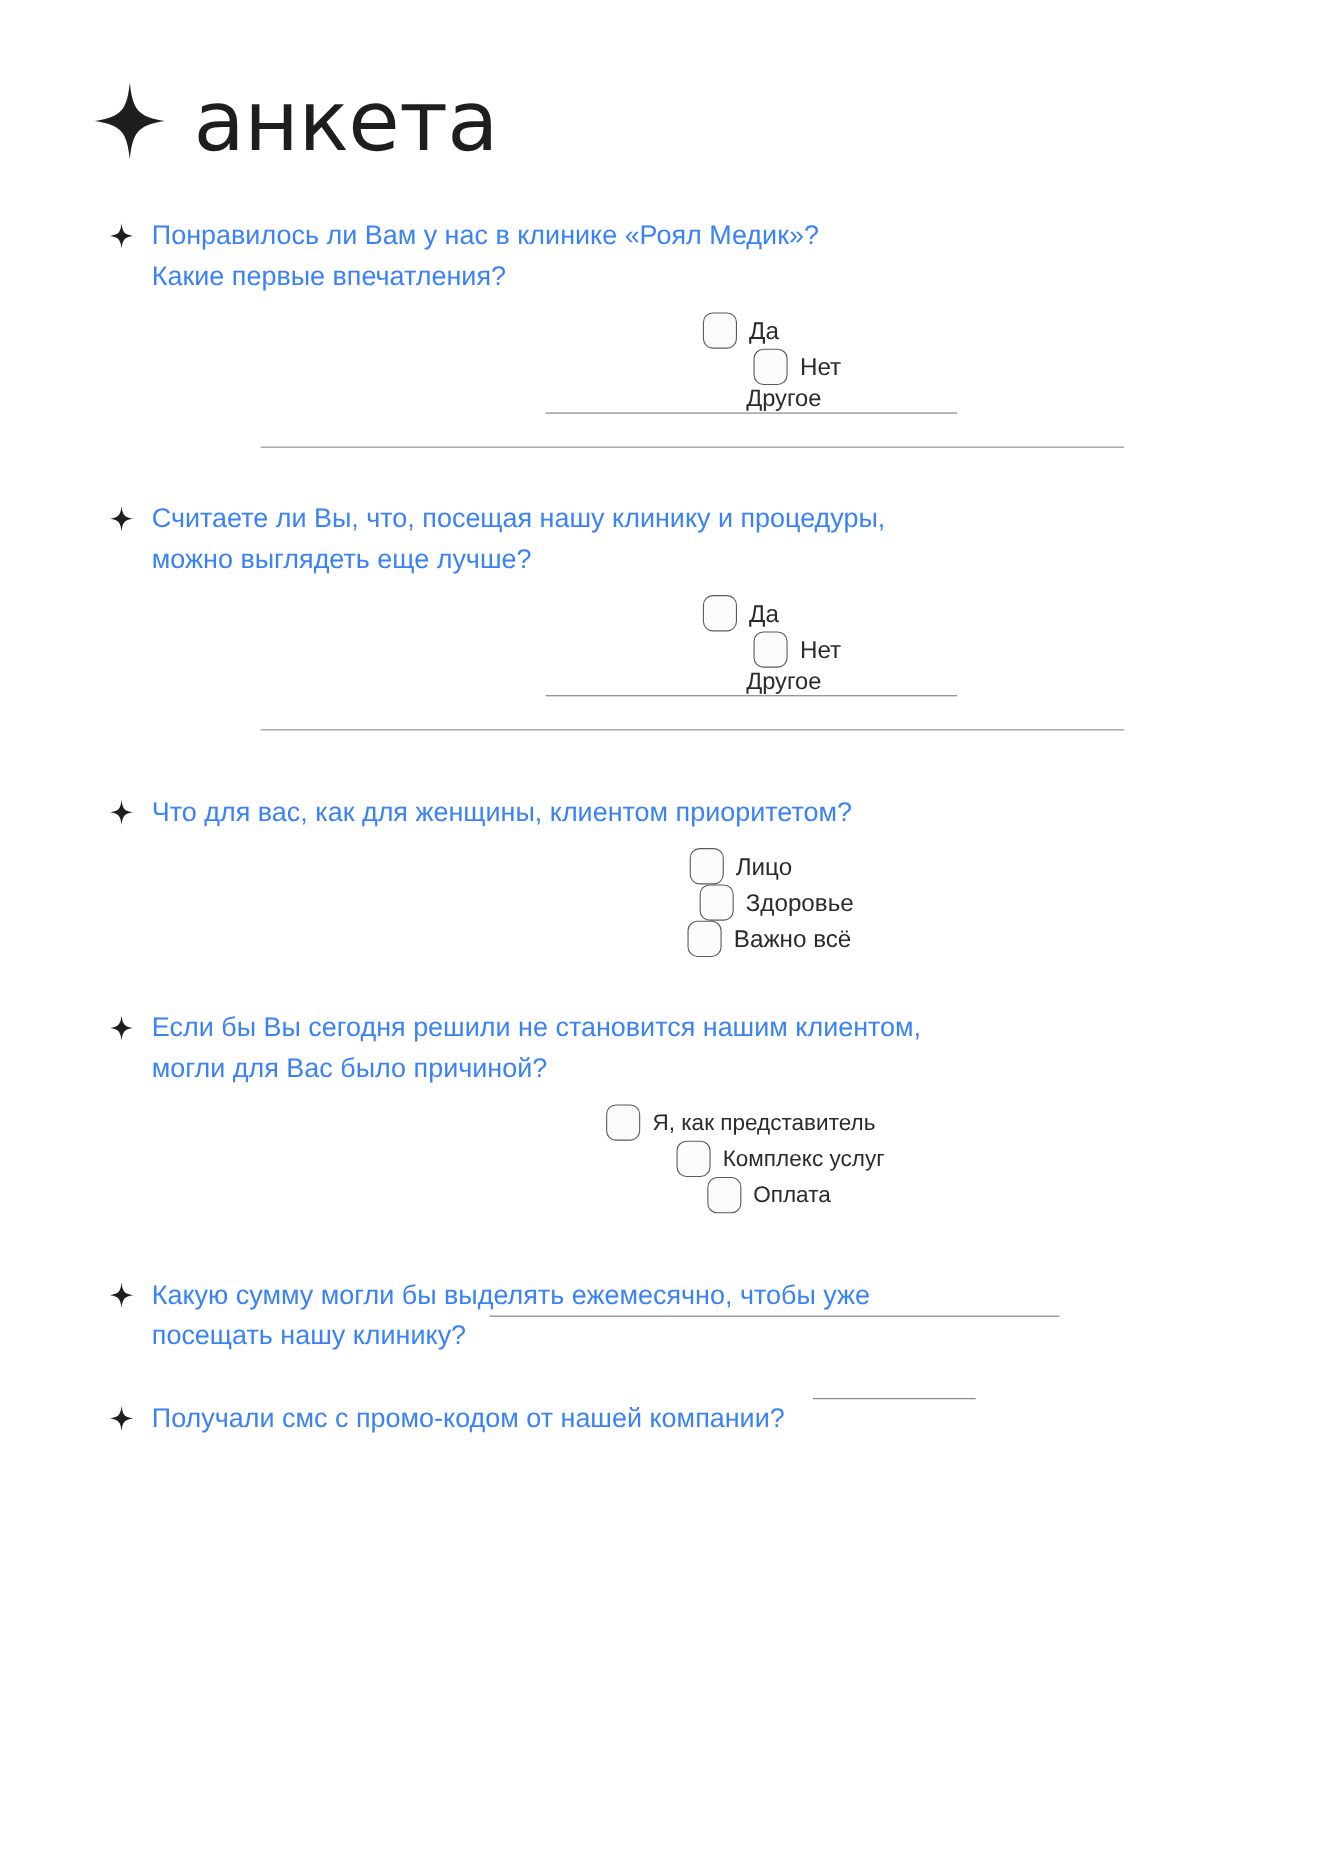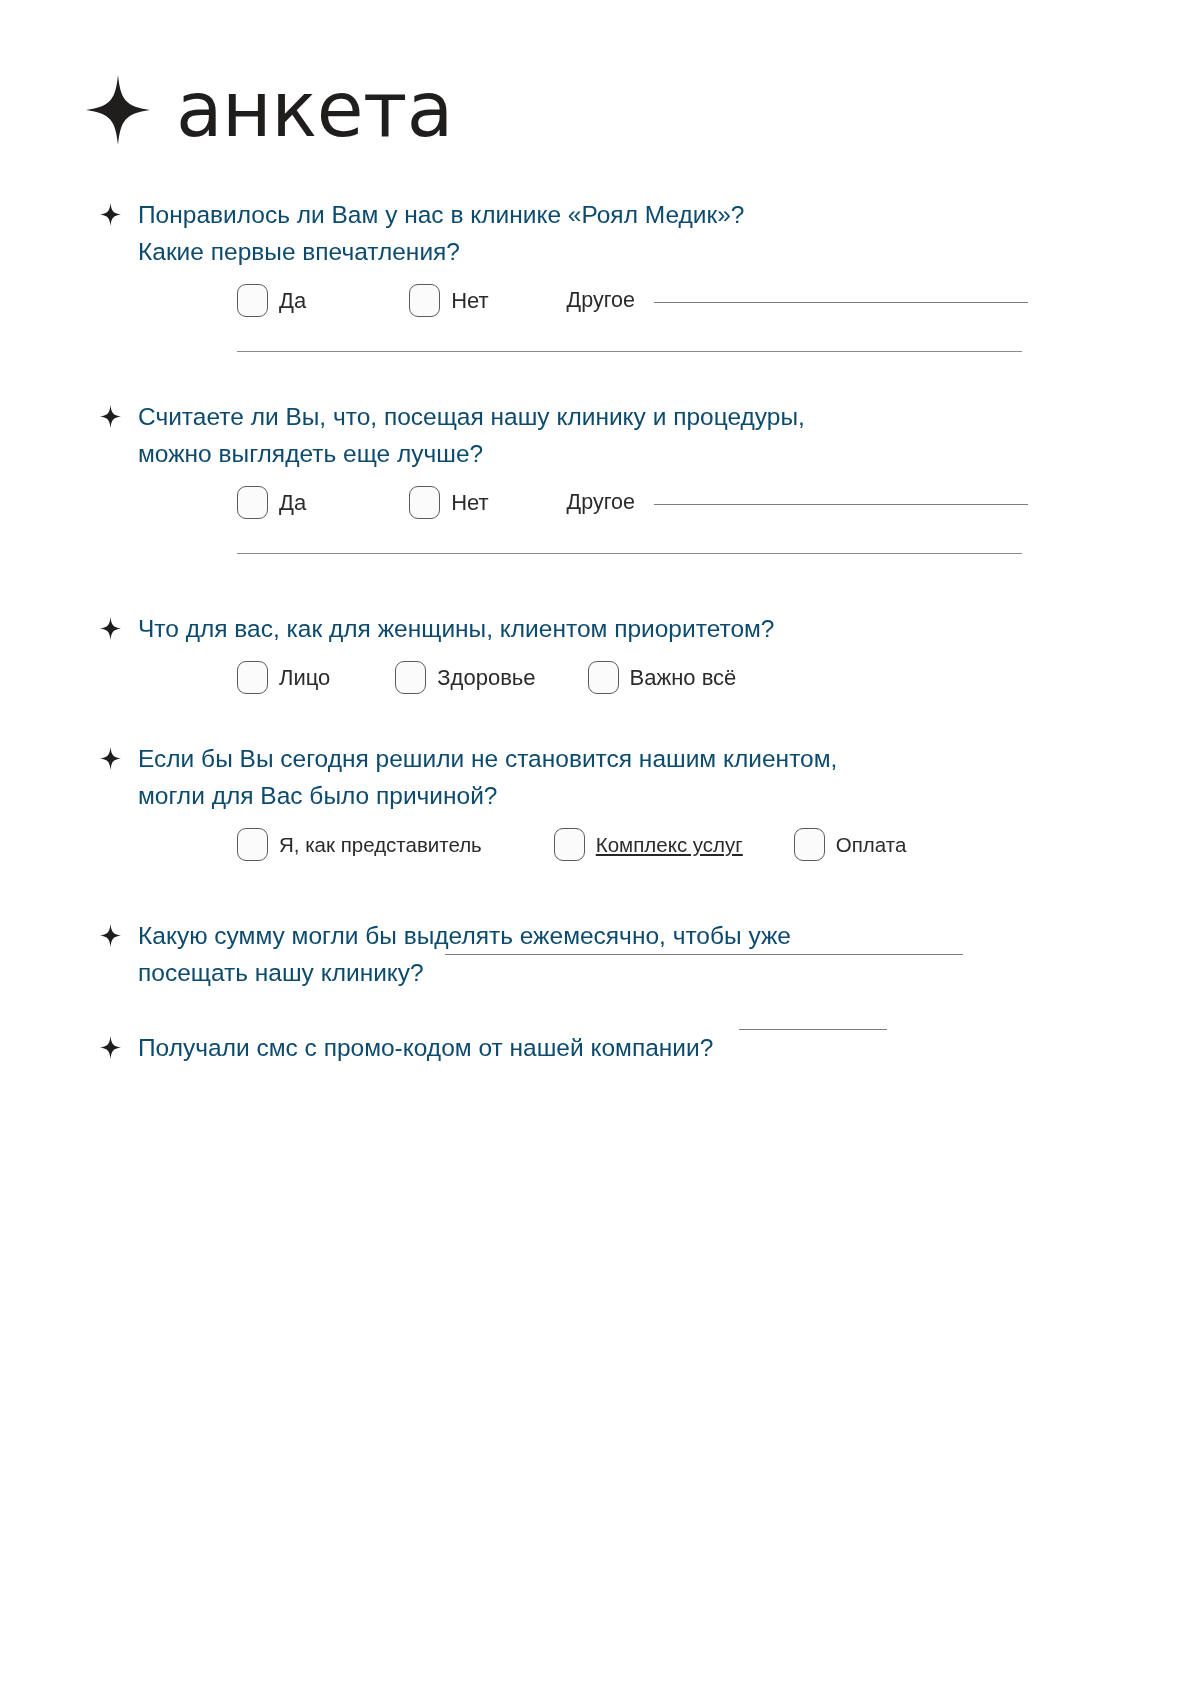--- a/index.html
+++ b/index.html
@@ -58,33 +58,34 @@
   }
   .bullet {
     flex: 0 0 auto;
     margin-top: 7px;
   }
   .bullet svg { display: block; }
 
   .q-text {
     font-size: 24.5px;
     line-height: 37px;
-    color: #0c4a6e;
+    color: #3b82f6;
     font-weight: 400;
     max-width: 900px;
   }
   .q-text .line { display: block; white-space: nowrap; }
   .q-inline { display: flex; align-items: flex-start; gap: 0; white-space: nowrap; }
 
   
   .options {
     display: flex;
     align-items: center;
     margin-top: 14px;
     margin-left: 137px;
+    flex-direction: column;
   }
   .opt {
     display: flex;
     align-items: center;
     gap: 11px;
   }
   .checkbox {
     width: 31px;
     height: 33px;
     border: 1.6px solid #5b5b5b;
@@ -237,21 +238,21 @@
         <div class="q-text">
           <span class="line">Если бы Вы сегодня решили не становится нашим клиентом,</span>
           <span class="line">могли для Вас было причиной?</span>
         </div>
       </div>
       <div class="options">
         <div class="opt">
           <span class="checkbox"></span>
           <span class="opt-label small">Я, как представитель</span>
         </div>
-        <div class="opt" style="margin-left:72px;text-decoration:underline;">
+        <div class="opt" style="margin-left:72px;">
           <span class="checkbox"></span>
           <span class="opt-label small">Комплекс услуг</span>
         </div>
         <div class="opt" style="margin-left:51px;">
           <span class="checkbox"></span>
           <span class="opt-label small">Оплата</span>
         </div>
       </div>
     </div>
 

